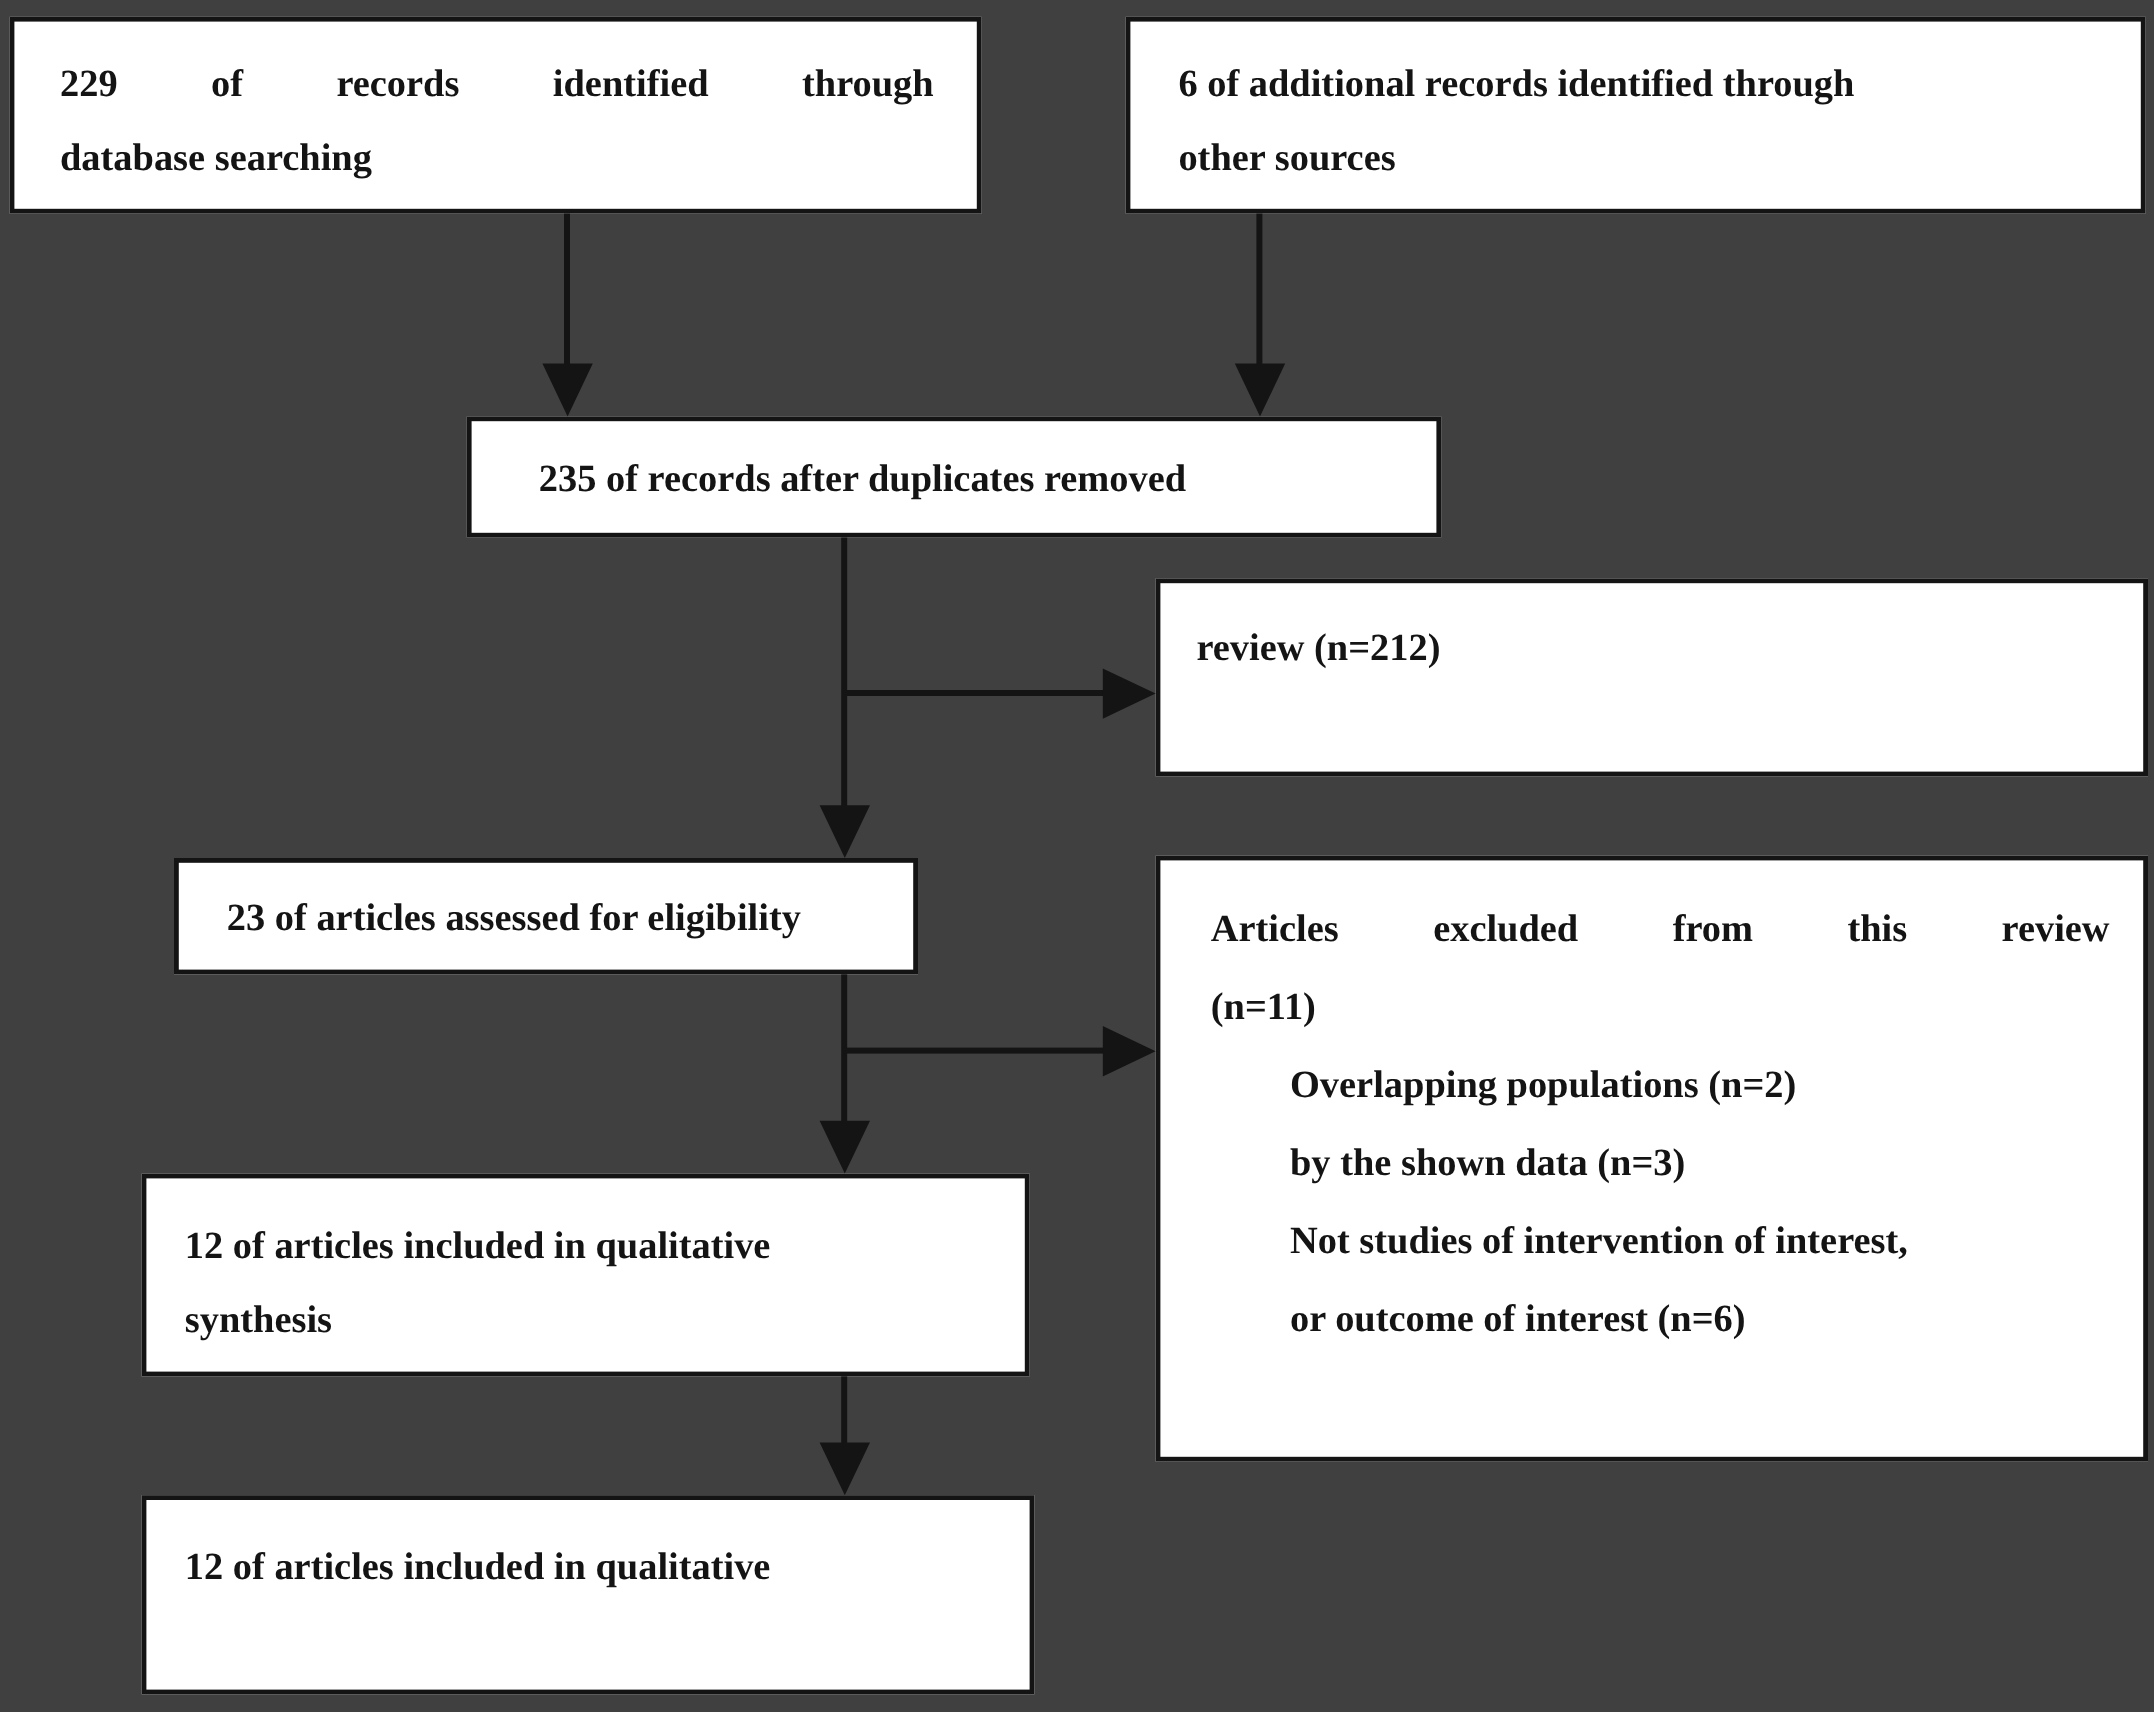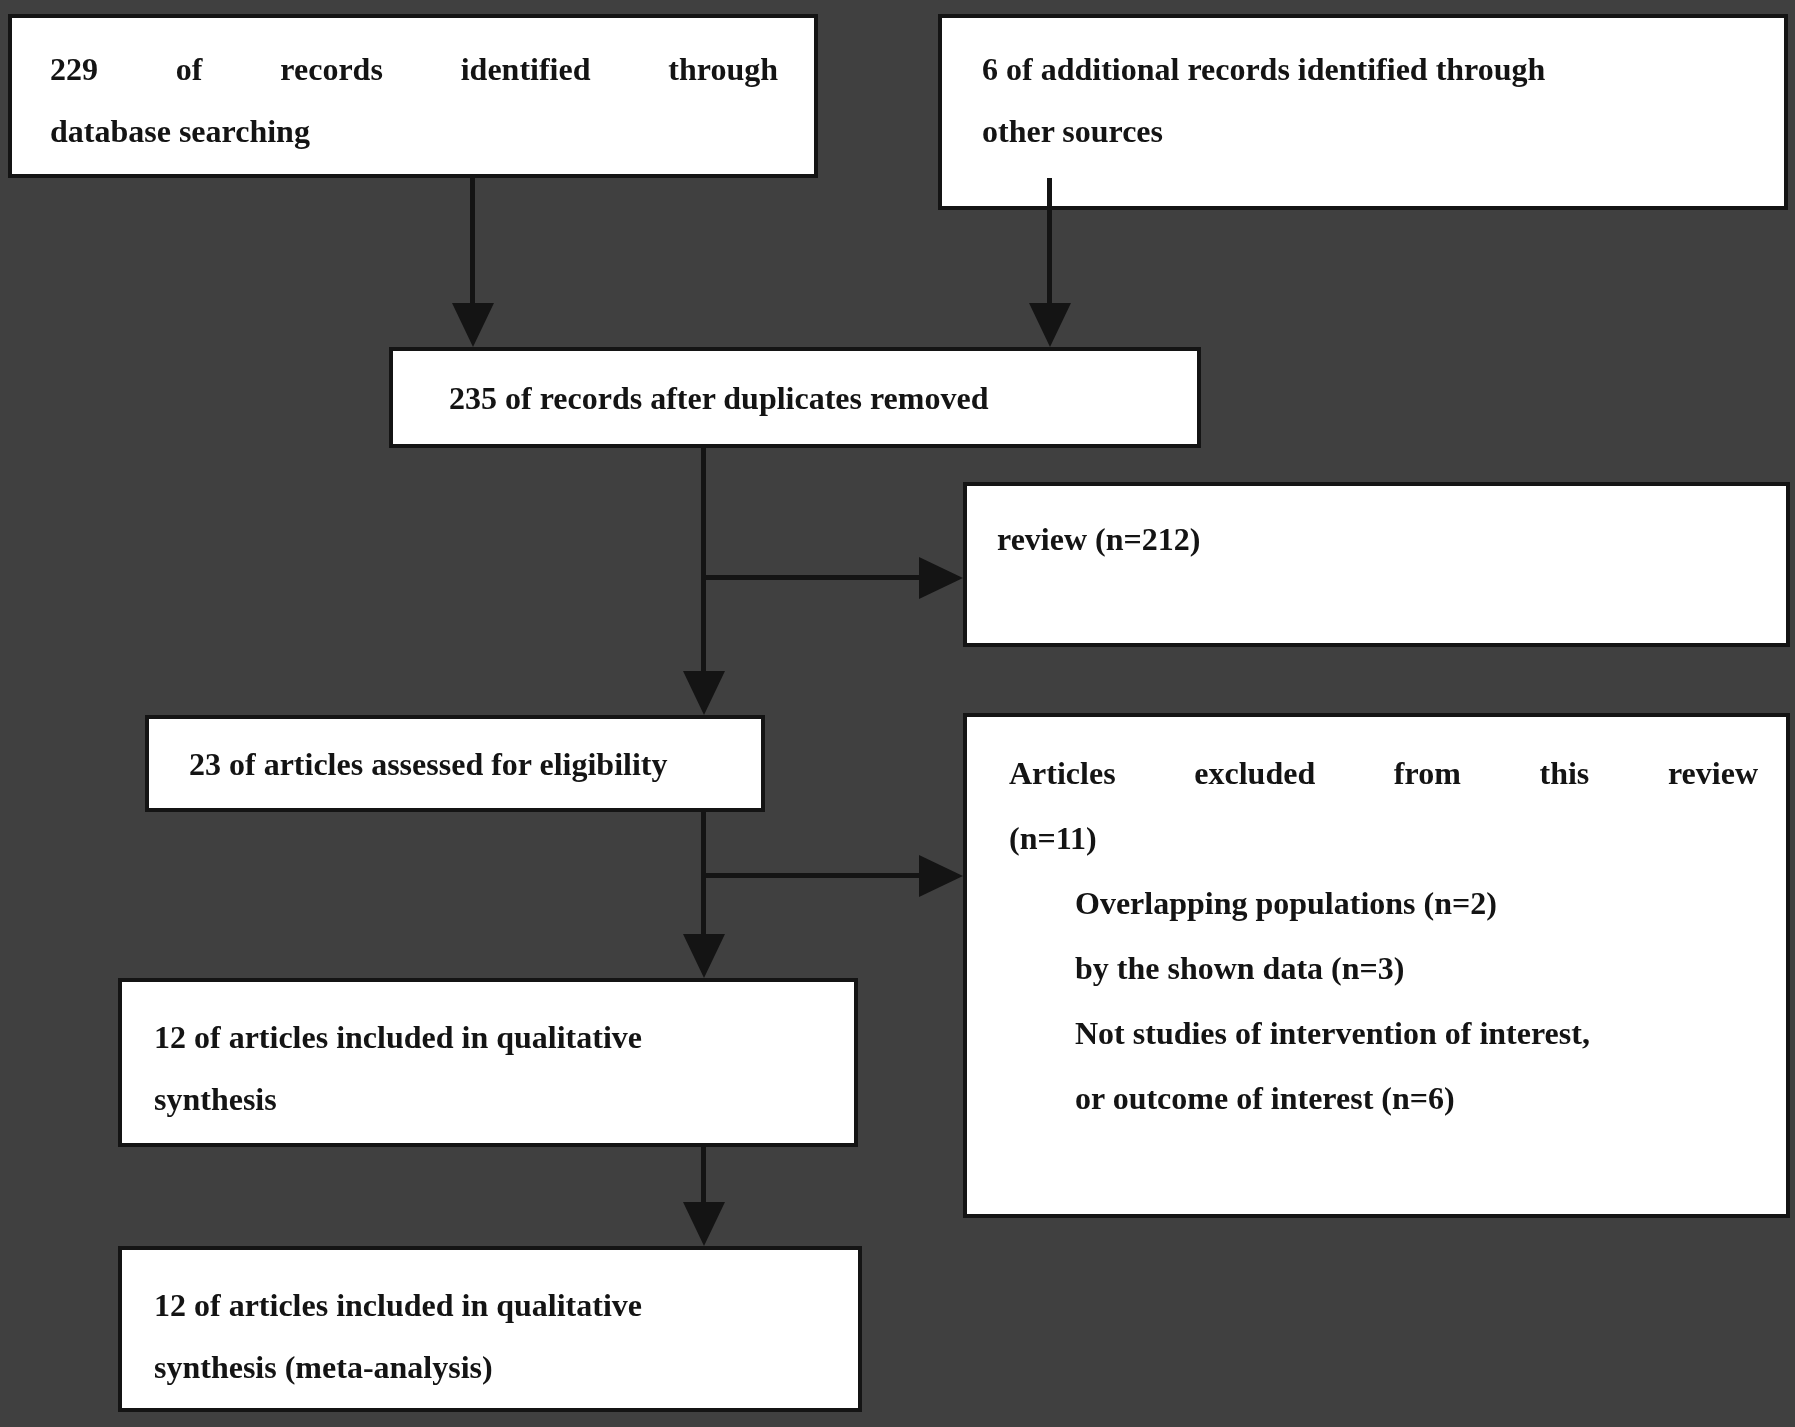--- a/index.html
+++ b/index.html
@@ -23,21 +23,21 @@
     position: absolute;
     box-sizing: border-box;
     border: 4px solid #141414;
     background: #ffffff;
   }
   .jline { text-align: justify; text-align-last: justify; }
   .vcenter { display: flex; align-items: center; margin-left: 34px; }
 
   
   .box-a { left: 8px;   top: 14px;   width: 810px; height: 164px; padding: 20px 36px 0 38px; }
-  .box-b { left: 938px; top: 14px;   width: 850px; height: 196px; padding: 20px 28px 16px 40px; }
+  .box-b { left: 938px; top: 14px;   width: 850px; height: 164px; padding: 20px 28px 16px 40px; }
   .box-c { left: 355px; top: 347px;  width: 812px; height: 101px; padding-left: 56px; }
   .box-d { left: 963px; top: 482px;  width: 827px; height: 165px; padding: 22px 28px 0 30px; }
   .box-e { left: 111px; top: 715px;  width: 620px; height: 97px;  padding-left: 40px; }
   .box-f { left: 963px; top: 713px;  width: 827px; height: 505px; padding: 24px 28px 0 42px; line-height: 65px; }
   .box-g { left: 118px; top: 978px;  width: 740px; height: 169px; padding: 24px 30px 0 32px; }
   .box-h { left: 118px; top: 1246px; width: 744px; height: 166px; padding: 24px 30px 0 32px; }
 
   .indent { padding-left: 66px; }
 
   
@@ -113,21 +113,20 @@
     <div class="indent">or outcome of interest (n=6)</div>
   </div>
 
   <div class="fbox box-g">
     <div>12 of articles included in qualitative</div>
     <div>synthesis</div>
   </div>
 
   <div class="fbox box-h">
     <div>12 of articles included in qualitative</div>
-    <div>synthesis (meta-analysis)</div>
   </div>
 
   <div class="line v-line line-a"></div>
   <div class="arrow-down head-a"></div>
 
   <div class="line v-line line-b"></div>
   <div class="arrow-down head-b"></div>
 
   <div class="line v-line line-cd"></div>
   <div class="arrow-down head-ce"></div>

